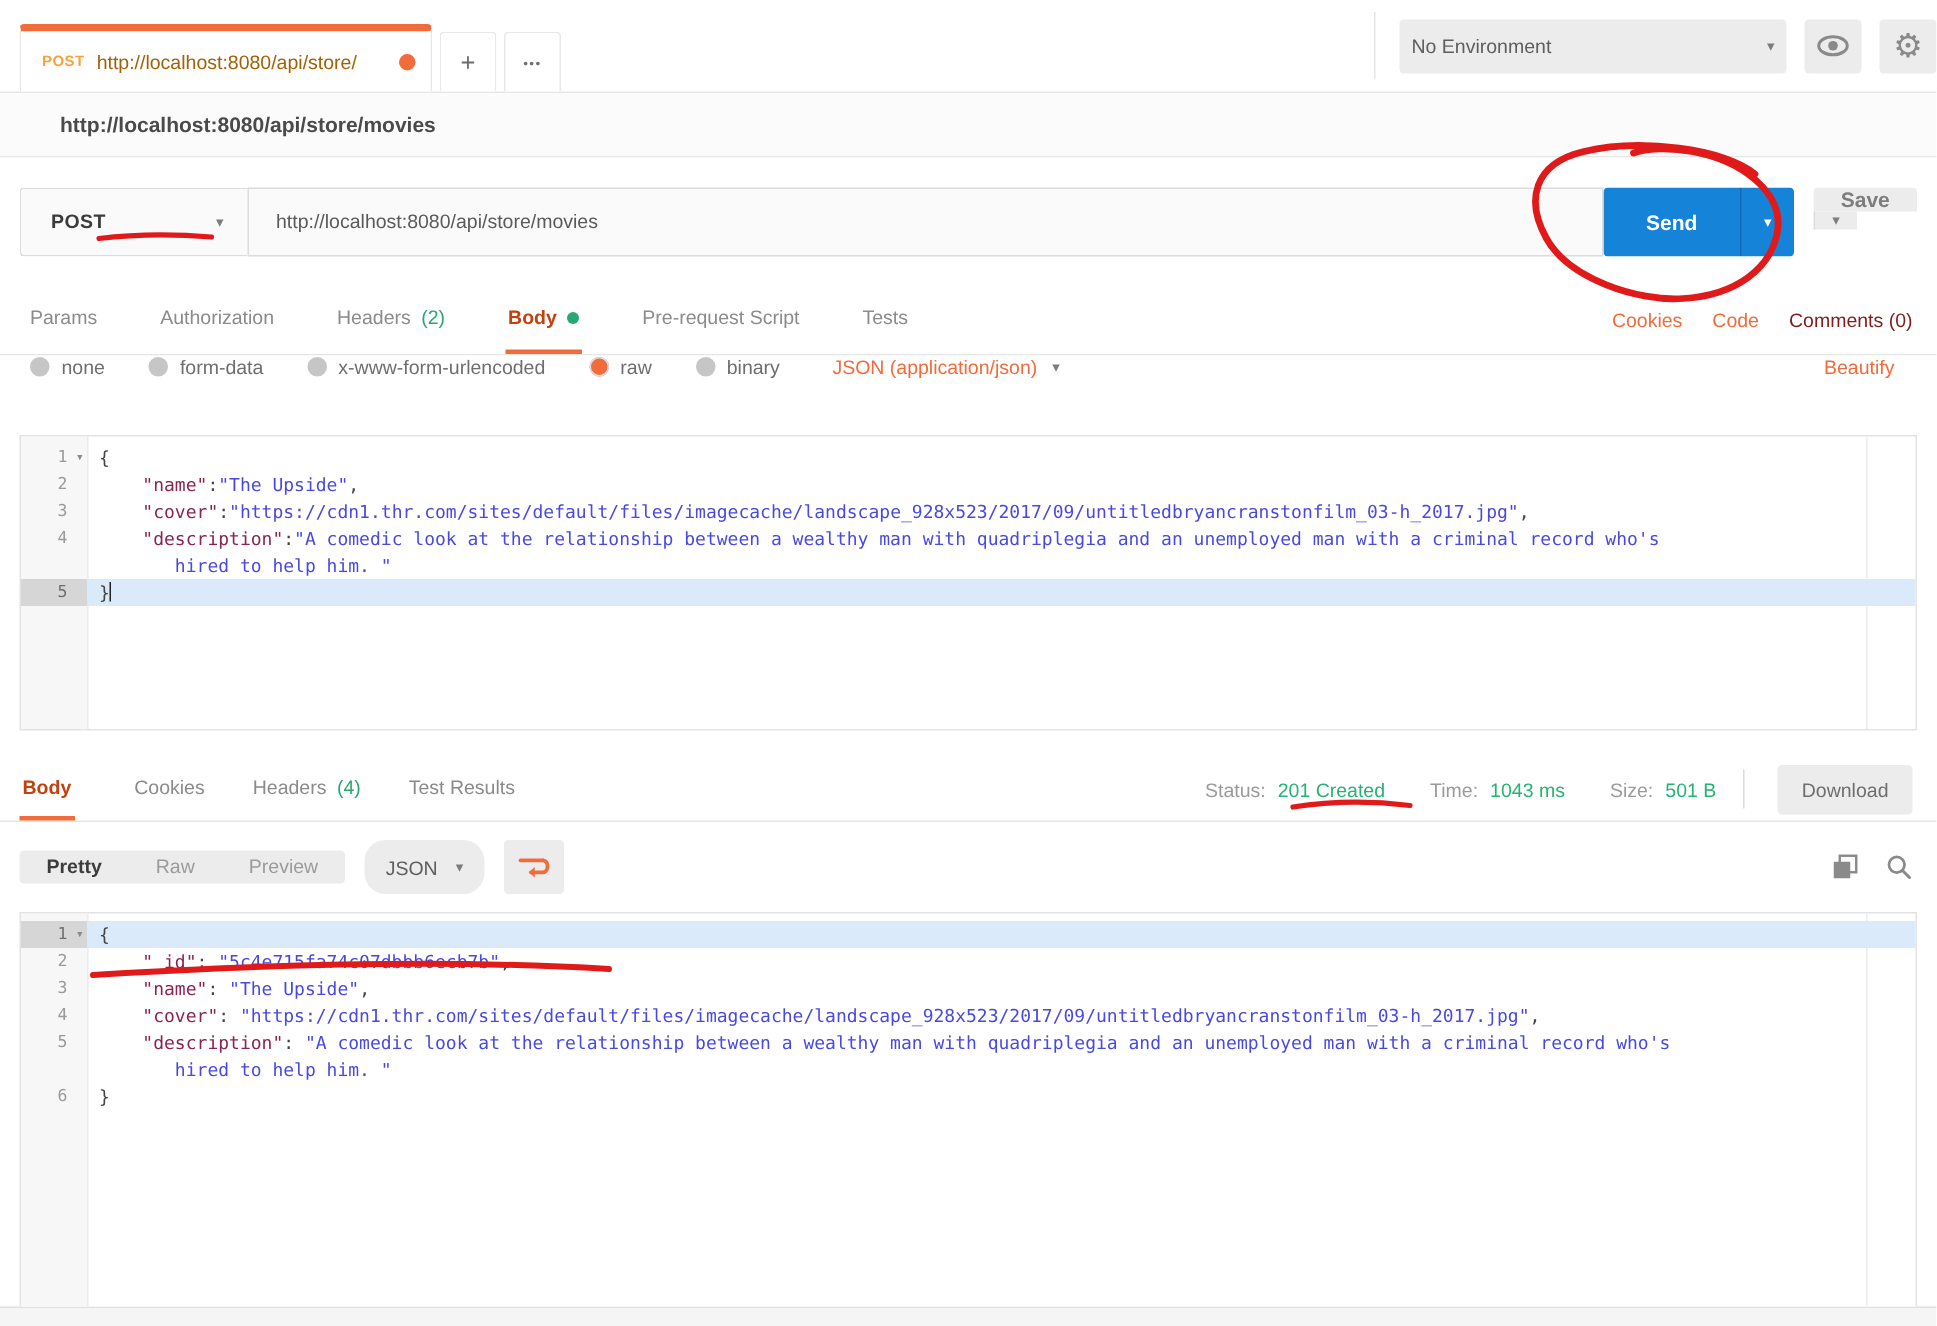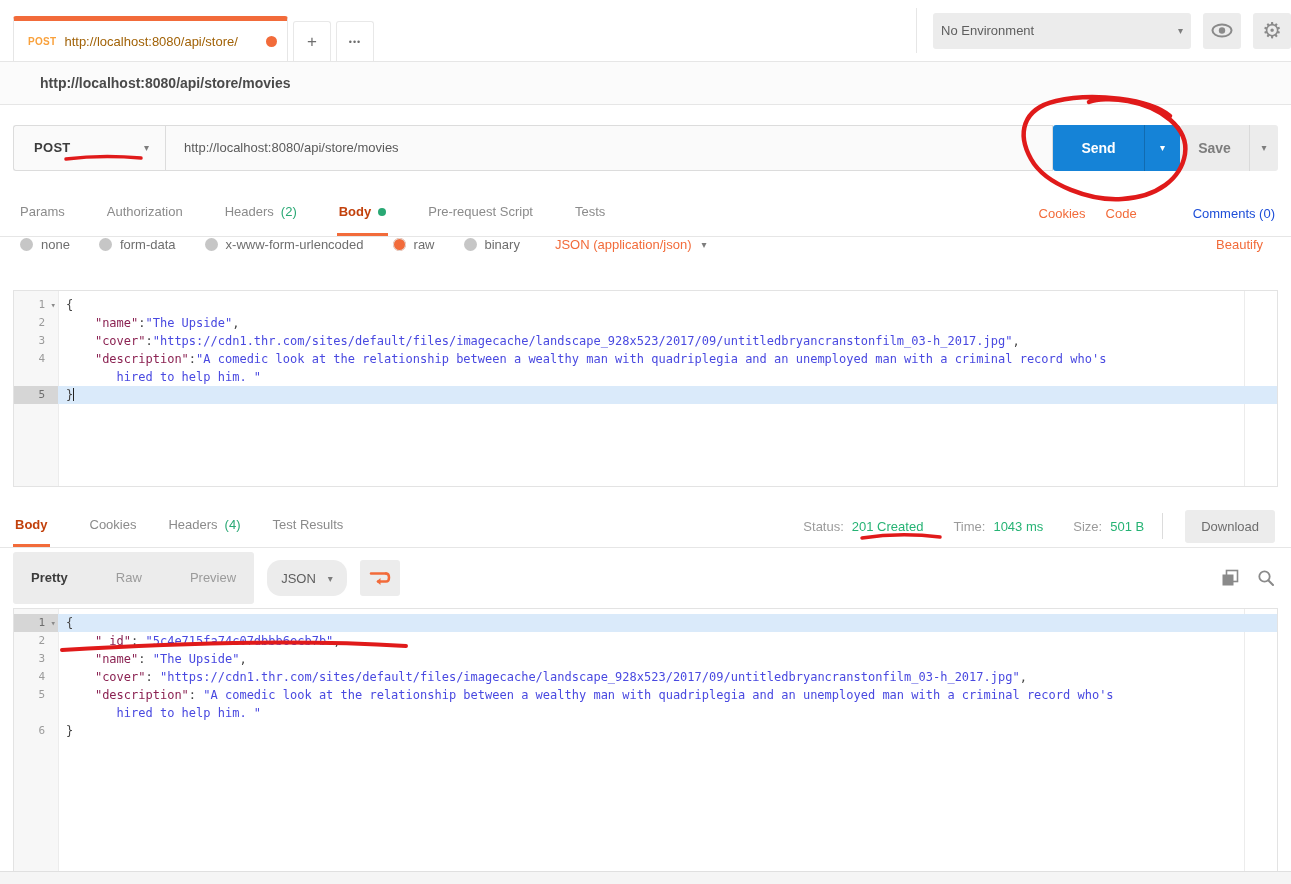--- a/index.html
+++ b/index.html
@@ -53,37 +53,37 @@
   .method-select b { font-size:13px; color:#3c3c3c; letter-spacing:.3px; }
   .url-input {
     flex:1; height:46px; border:1px solid #dcdcdc; background:#fafafa; color:#5a5a5a;
     font-size:13px; padding:0 18px; font-family:"Liberation Sans",sans-serif; outline:none;
   }
   .send-group { display:flex; height:46px; border-radius:3px; overflow:hidden; }
   .send-main { width:91px; background:#1583d7; color:#fff; font-weight:bold; font-size:14px;
     border:none; cursor:pointer; }
   .send-caret { width:36px; background:#1583d7; border:none; border-left:1px solid rgba(0,0,0,.18);
     color:#fff; font-size:10px; cursor:pointer; }
-  .save-group { display:flex; height:46px; border-radius:3px; overflow:hidden; }
+  .save-group { display:flex; margin-left:13px; height:46px; border-radius:3px; overflow:hidden;flex-direction:column; }
   .save-main { width:69px; background:#ececec; color:#7d7d7d; font-weight:bold; font-size:14px;
     border:none; cursor:pointer; }
   .save-caret { width:29px; background:#ececec; border:none; border-left:1px solid #dadada;
     color:#7d7d7d; font-size:10px; cursor:pointer; }
 
   
   .req-tabs { height:47px; border-bottom:1px solid #e6e6e6; display:flex; align-items:stretch;
     padding:0 16px 0 18px; background:#fff; }
   .rtab { display:flex; align-items:center; gap:7px; padding:0 2px; margin-right:38px;
     color:#8b8b8b; cursor:pointer; border-bottom:3px solid transparent;justify-content:flex-end; }
   .rtab.active { color:#c2410c; border-bottom-color:#f26b3a; font-weight:bold; }
   .count-green { color:#29a874; }
   .green-dot { width:8px; height:8px; border-radius:50%; background:#29a874; }
   .rlinks { margin-left:auto; display:flex; align-items:center; gap:20px; }
   .rlink { color:#f26b3a; cursor:pointer; }
-  .rlink.muted { color:#1d4ed8;margin-left:36px; }
+  .rlink.muted { color:#7f1d1d; }
 
   
   .body-type-row { height:53px; display:flex; align-items:flex-start; padding:0 28px 0 20px; background:#fff; }
   .radio { display:flex; align-items:center; gap:8px; margin-right:29px; color:#6e6e6e; cursor:pointer; }
   .rb { width:13px; height:13px; border-radius:50%; background:#c6c6c6; display:inline-block; }
   .radio.sel .rb { background:#f26b3a; box-shadow:0 0 0 1px #e0e0e0 inset; }
   .json-dd { display:flex; align-items:center; gap:10px; color:#f26b3a; margin-left:6px; cursor:pointer; }
   .beautify { margin-left:auto; color:#f26b3a; cursor:pointer; }
 
   
@@ -117,21 +117,21 @@
   .resp-meta { margin-left:auto; display:flex; align-items:center; gap:8px; }
   .meta-label { color:#9b9b9b; }
   .meta-value { color:#26b374; }
   .meta-gap { width:14px; }
   .meta-divider { width:1px; height:26px; background:#dcdcdc; margin:0 14px 0 10px; }
   .download-btn { background:#ececec; border:none; border-radius:3px; color:#6e6e6e;
     font-size:13px; padding:9px 16px; cursor:pointer; }
 
   
   .resp-toolbar { height:60px; display:flex; align-items:center; padding:0 16px 0 13px; background:#fff; }
-  .seg-control { display:flex; background:#ececec; border-radius:3px; height:52px; align-items:center;gap:12px; }
+  .seg-control { display:flex; background:#ececec; border-radius:3px; height:22px; align-items:center; }
   .seg-item { padding:0 18px; color:#9b9b9b; cursor:pointer; line-height:36px; }
   .seg-item.active { color:#3c3c3c; font-weight:bold; }
   .fmt-dd { margin-left:13px; height:36px; background:#ececec; border-radius:14px; display:flex;
     align-items:center; gap:12px; padding:0 14px; color:#5e5e5e; cursor:pointer; }
   .wrap-btn { margin-left:13px; height:36px; width:40px; background:#ececec; border-radius:3px;
     border:none; display:flex; align-items:center; justify-content:center; cursor:pointer; }
   .resp-tools { margin-left:auto; display:flex; align-items:center; gap:18px; }
   .tool-icon { cursor:pointer; display:flex; }
 
   .bottom-strip { height:13px; background:#f5f5f5; border-top:1px solid #e0e0e0; }

